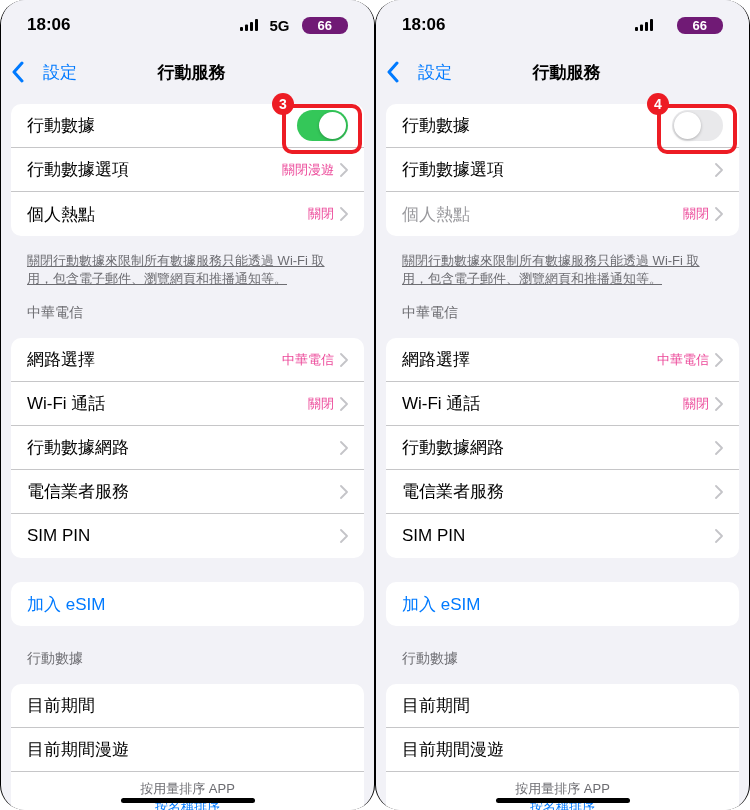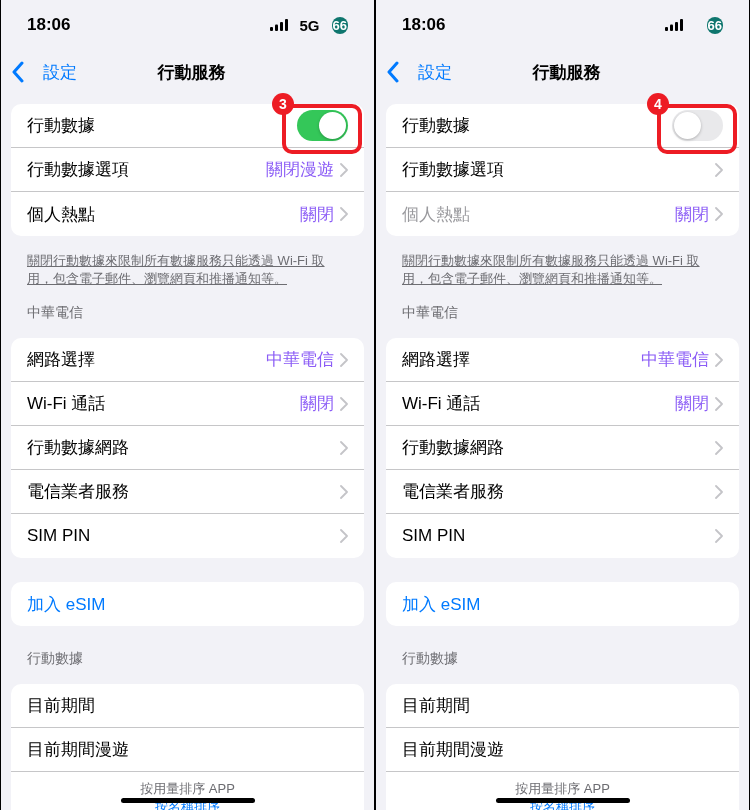--- a/index.html
+++ b/index.html
@@ -1,33 +1,33 @@
 <!DOCTYPE html>
 <html><head>
   <meta charset="utf-8">
   <style>
     * { margin:0; padding:0; box-sizing:border-box; font-family:-apple-system,"Helvetica Neue",Arial,sans-serif; -webkit-font-smoothing:antialiased; }
     body { background:#fff; width:750px; height:810px; overflow:hidden; display:flex; }
-    .phone { width:375px; height:810px; background:#f2f2f7; position:relative; border-right:1px solid #000; border-left:1px solid #000; overflow:hidden; }
+    .phone { width:375px; height:810px; background:#f2f2f7; position:relative; border-right:1px solid #000; border-left:1px solid #000; overflow:hidden;border-radius:25px; }
     .phone:last-child { border-right:1px solid #000; }
     .status-bar { height:50px; display:flex; align-items:center; justify-content:space-between; padding:0 26px; background:#f2f2f7; font-size:17px; font-weight:600; }
     .status-right { display:flex; align-items:center; gap:12px; font-size:15px; font-weight:600; }
     .signal-icon svg { display:block; }
-    .battery-badge { background:#0f766e; color:#fff; border-radius:8px; padding:1px 1px; font-size:13px; font-weight:700; }
+    .battery-badge { background:#701a75; color:#fff; border-radius:8px; padding:1px 16px; font-size:13px; font-weight:700; }
     .nav { height:44px; display:flex; align-items:center; position:relative; padding:0 10px; }
     .back { display:flex; align-items:center; color:#007aff; font-size:17px; gap:19px; }
     .back svg { width:13px; height:22px; }
     .title { position:absolute; left:0; right:0; text-align:center; font-size:17px; font-weight:600; pointer-events:none;margin-left:8px; }
     .content { position:absolute; top:94px; bottom:0; left:0; right:0; overflow:hidden; }
     .group { margin:10px; background:#fff; border-radius:10px; overflow:hidden; }
     .row { min-height:44px; display:flex; align-items:center; padding:0 16px; font-size:17px; border-bottom:0.5px solid rgba(60,60,67,.29); position:relative; }
     .row:last-child { border-bottom:none; }
     .row .label { flex:1; color:#000; }
     .row.disabled .label { color:#9a9a9e; }
-    .row .value { color:#8b5cf6; font-size:17px; margin-right:6px; }
+    .row .value { color:#ec4899; font-size:13px; margin-right:6px; }
     .chevron { color:#c4c4c8; }
     .chevron svg { width:8px; height:14px; display:block; }
     .footer-text { font-size:13px; color:#6d6d72; padding:6px 26px 2px; line-height:1.4;text-decoration:underline; }
     .header-text { font-size:14px; color:#6d6d72; padding:14px 26px 6px; }
     .toggle { width:51px; height:31px; border-radius:16px; position:relative; transition:.2s; }
     .toggle .knob { width:27px; height:27px; background:#fff; border-radius:50%; position:absolute; top:2px; box-shadow:0 1px 3px rgba(0,0,0,.25); }
     .toggle.on { background:#34c759; } .toggle.on .knob { right:2px; }
     .toggle.off { background:#e9e9eb; } .toggle.off .knob { left:2px; }
     .link-row { color:#007aff;align-items:center; }
     .callout { position:absolute; border:4px solid #ed1c24; border-radius:10px; pointer-events:none; }

